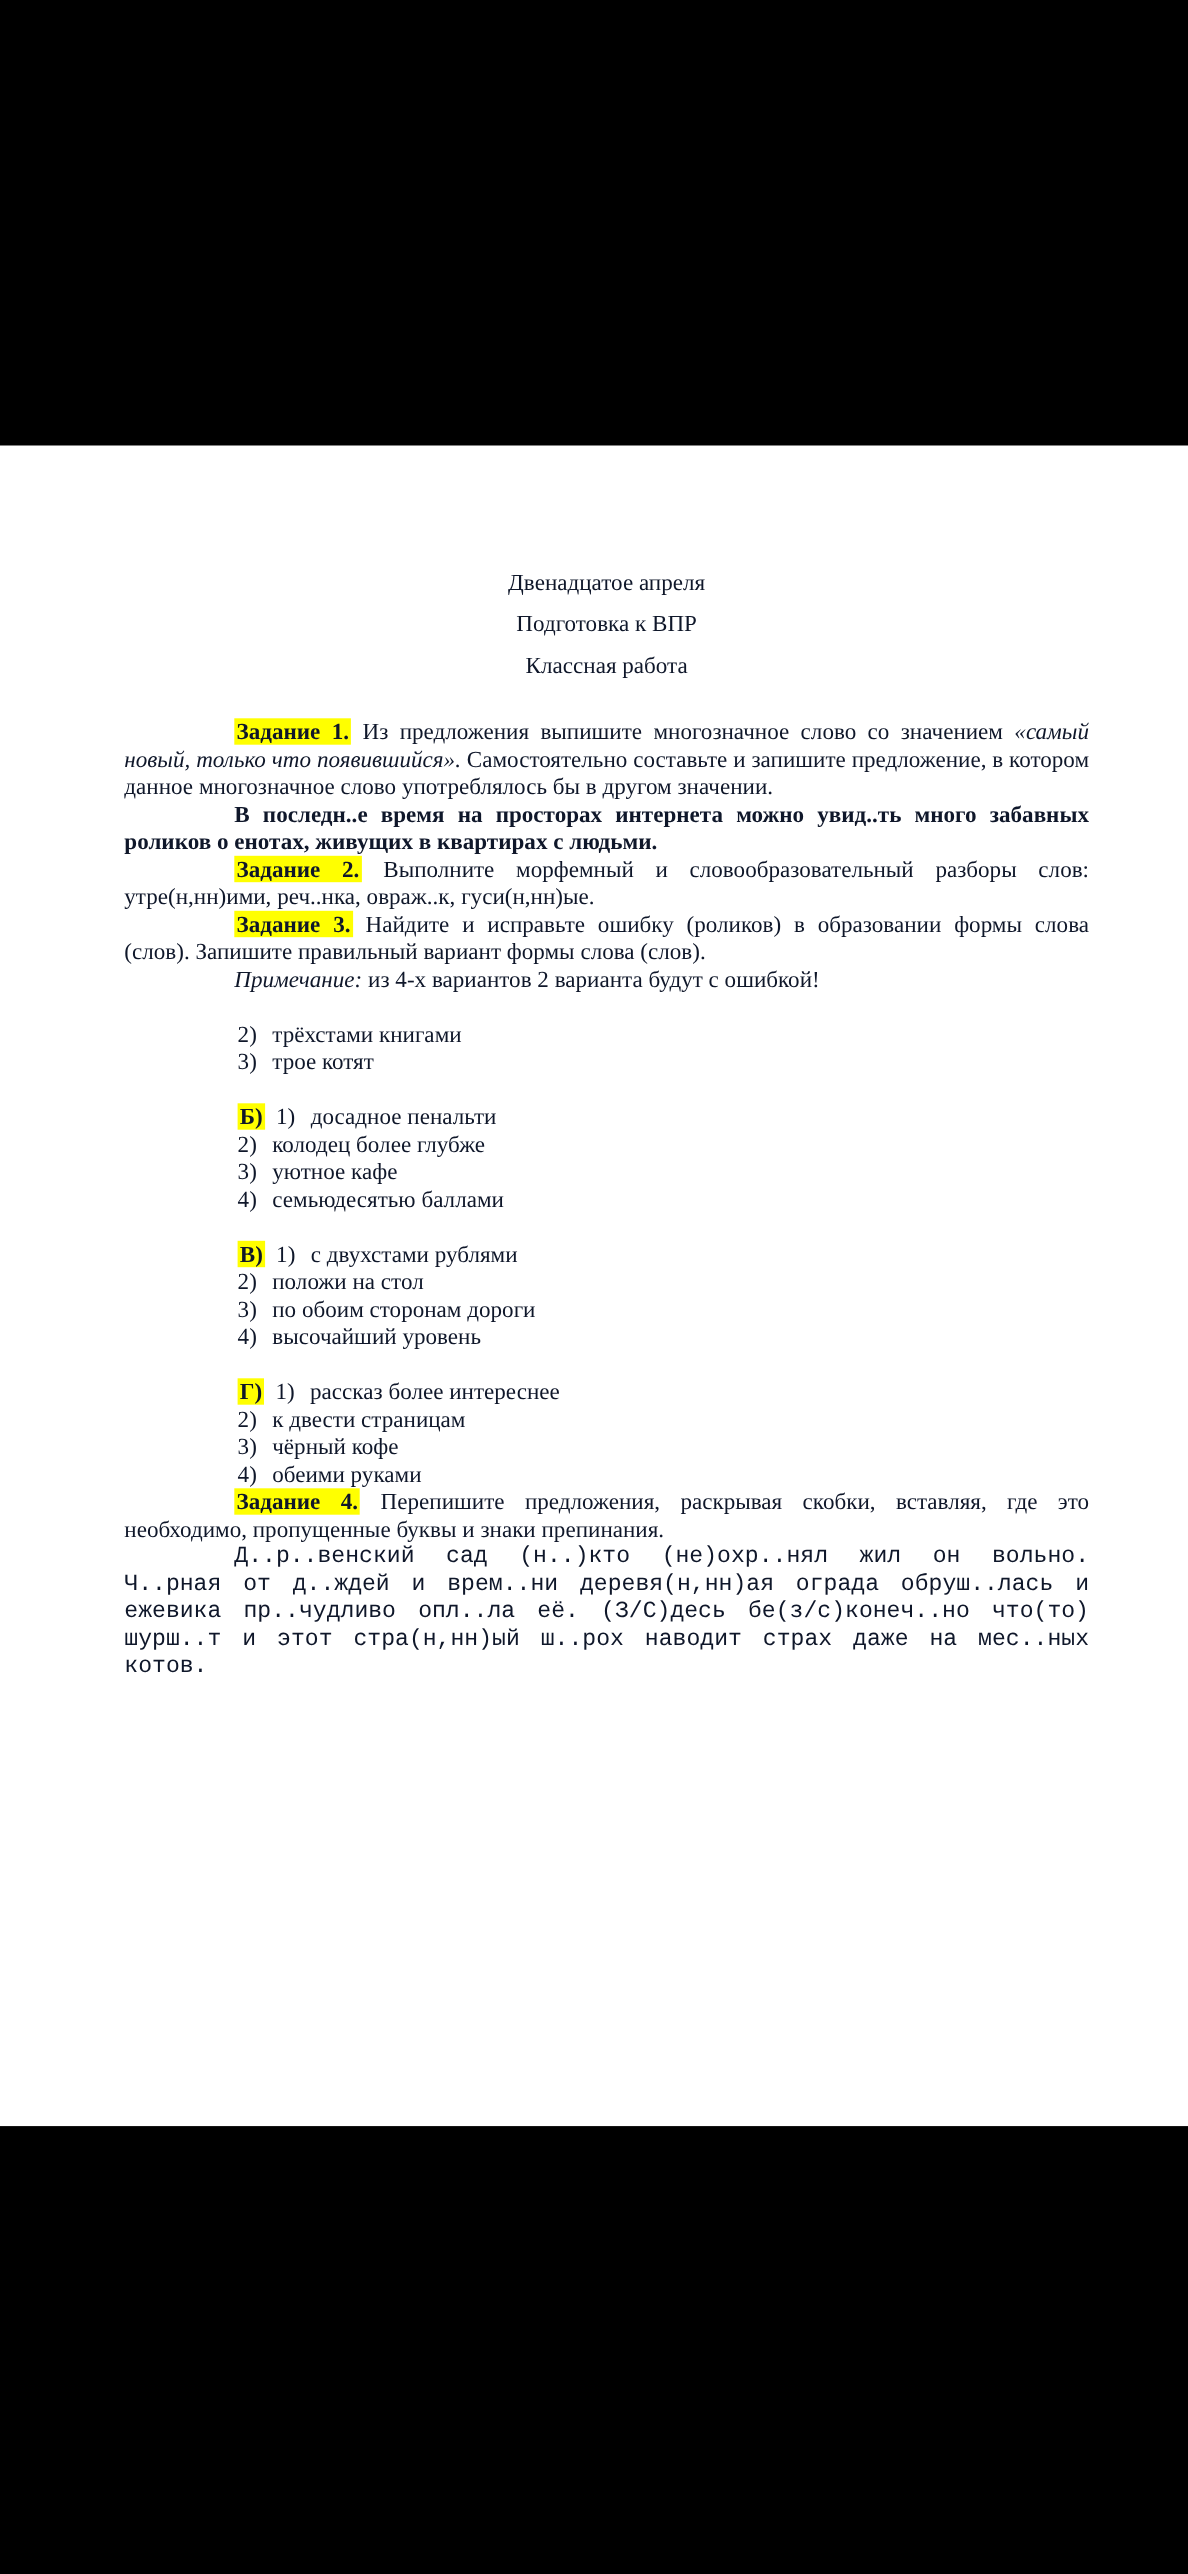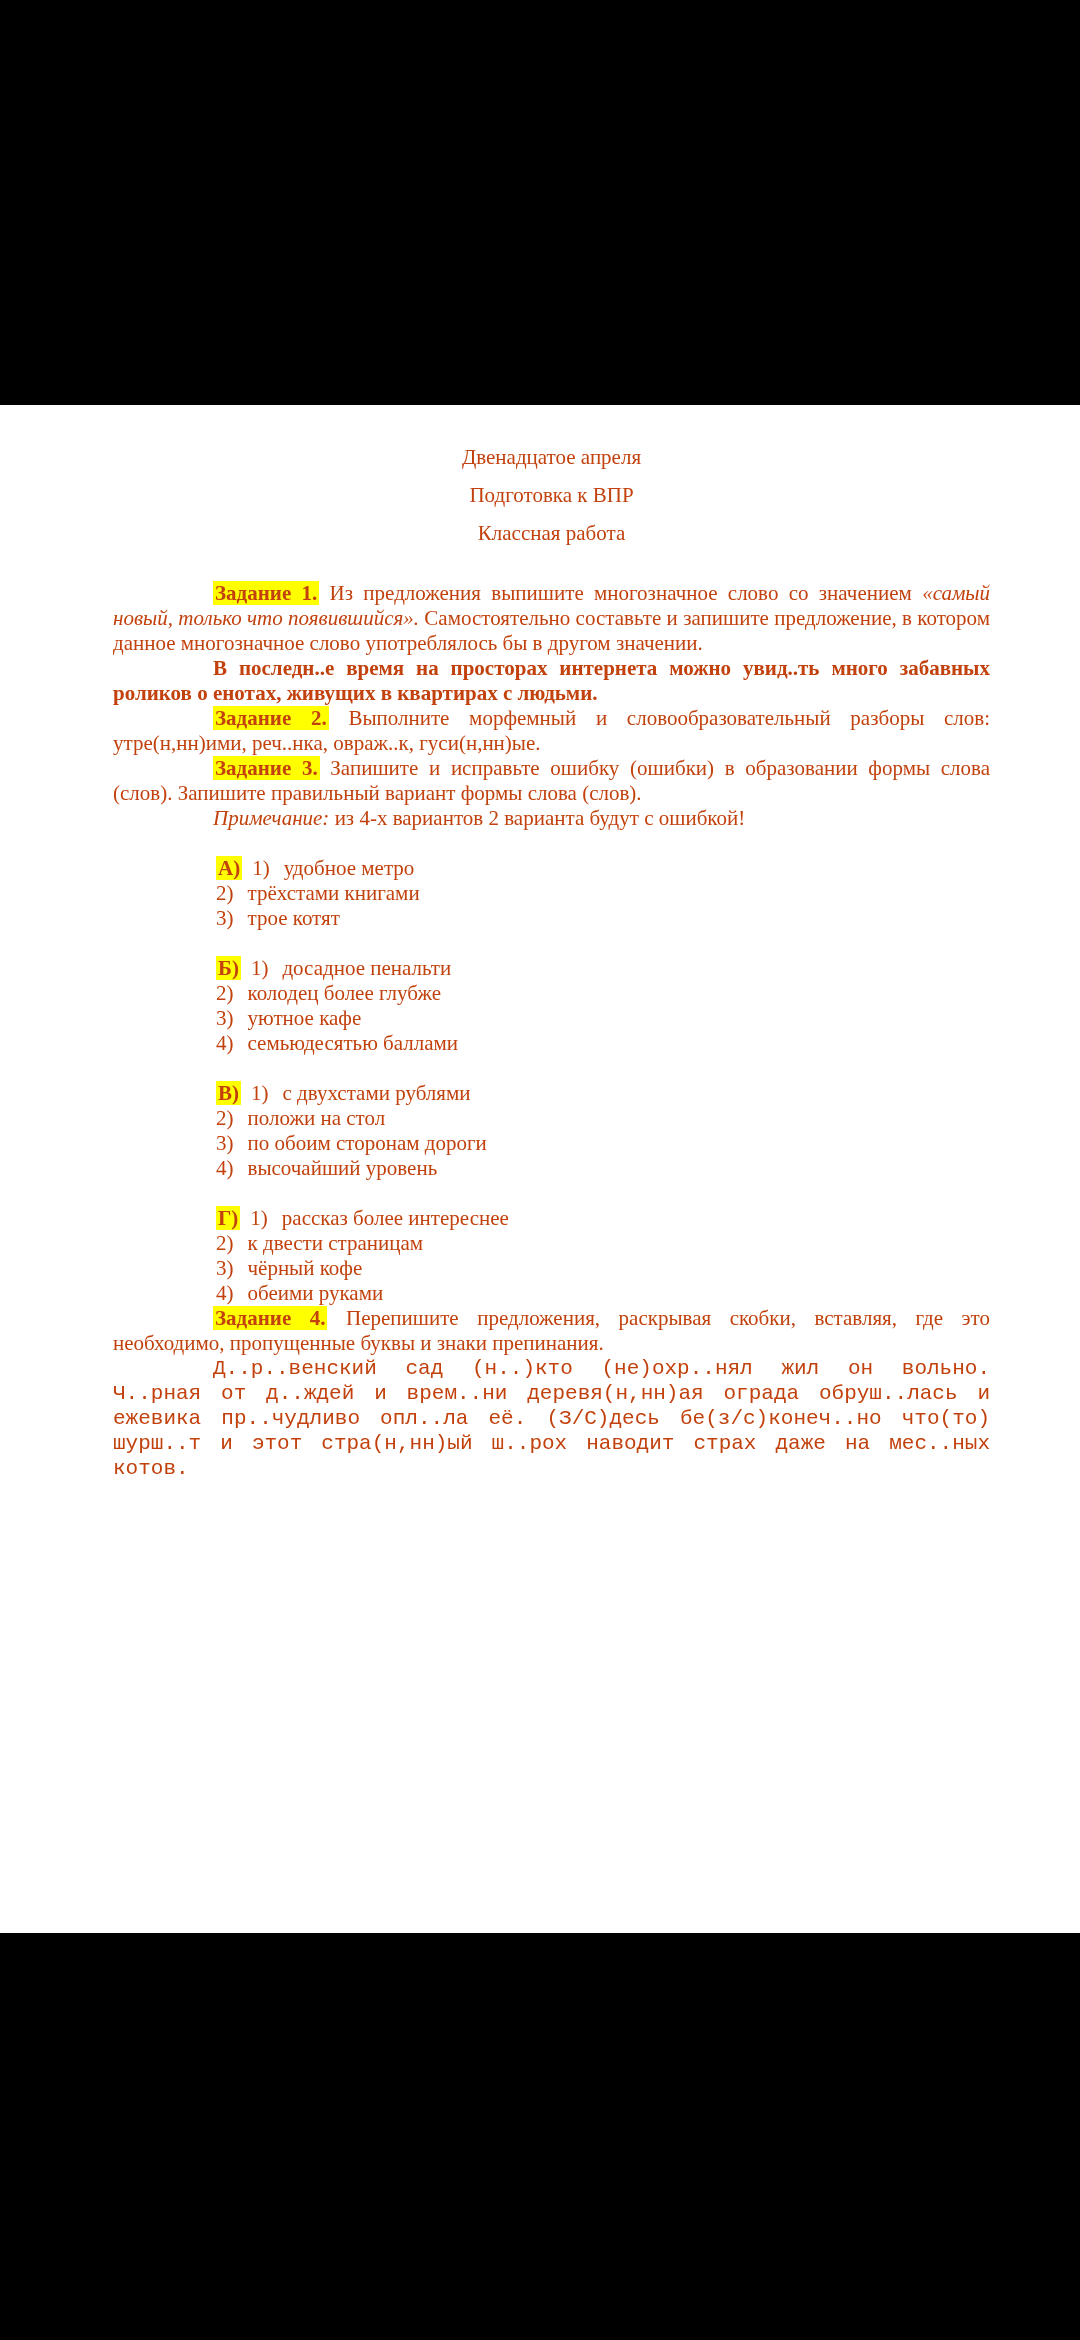--- a/index.html
+++ b/index.html
@@ -26,22 +26,22 @@
   .letterbox.top { top: 0; height: 405px; }
   .letterbox.bottom { top: 1933px; height: 407px; }
   .page {
     position: absolute;
     top: 405px;
     left: 0;
     width: 1080px;
     height: 1528px;
     background: #ffffff;
     box-sizing: border-box;
-    padding: 40px 90px 0 113px;
-    color: #c2410c;
+    padding: 112px 90px 0 113px;
+    color: #0f172a;
     font-size: 21px;
     line-height: 25px;
   }
   .titles { text-align: center; margin: 0 0 35px 0; }
   .titles .t { margin: 0 0 13px 0; }
   p.para {
     margin: 0;
     text-align: justify;
     text-indent: 100px;
   }
@@ -80,26 +80,25 @@
       <p class="t">Подготовка к ВПР</p>
       <p class="t">Классная работа</p>
     </div>
 
     <p class="para"><span class="hl">Задание 1.</span> <span>Из предложения выпишите многозначное слово со значением</span> <span class="it">«самый новый, только что появившийся».</span> <span>Самостоятельно составьте и запишите предложение, в котором данное многозначное слово употреблялось бы в другом значении.</span></p>
 
     <p class="para sentence">В последн..е время на просторах интернета можно увид..ть много забавных роликов о енотах, живущих в квартирах с людьми.</p>
 
     <p class="para task2"><span class="hl">Задание 2.</span> <span>Выполните морфемный и словообразовательный разборы слов: утре(н,нн)ими, реч..нка, овраж..к, гуси(н,нн)ые.</span></p>
 
-    <p class="para task3"><span class="hl">Задание 3.</span> <span>Запишите и исправьте ошибку (ошибки) в образовании формы слова (слов). Запишите правильный вариант формы слова (слов).</span></p>
+    <p class="para task3"><span class="hl">Задание 3.</span> <span>Найдите и исправьте ошибку (роликов) в образовании формы слова (слов). Запишите правильный вариант формы слова (слов).</span></p>
 
     <p class="para note"><span class="it note-label">Примечание:</span> <span>из 4-х вариантов 2 варианта будут с ошибкой!</span></p>
 
     <div class="group">
-      <div class="gline"><span class="hl glabel">А)</span><span class="num">1)</span><span>удобное метро</span></div>
       <div class="gline"><span class="num">2)</span><span>трёхстами книгами</span></div>
       <div class="gline"><span class="num">3)</span><span>трое котят</span></div>
     </div>
 
     <div class="group">
       <div class="gline"><span class="hl glabel">Б)</span><span class="num">1)</span><span>досадное пенальти</span></div>
       <div class="gline"><span class="num">2)</span><span>колодец более глубже</span></div>
       <div class="gline"><span class="num">3)</span><span>уютное кафе</span></div>
       <div class="gline"><span class="num">4)</span><span>семьюдесятью баллами</span></div>
     </div>

